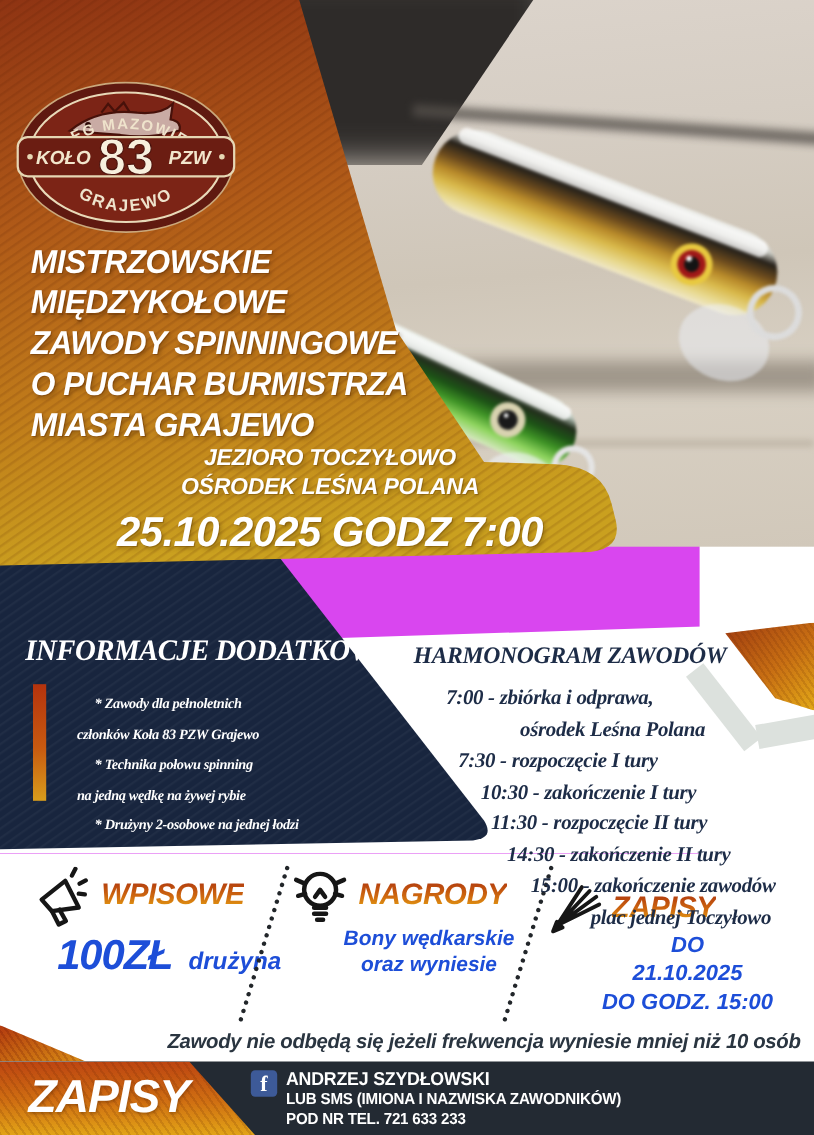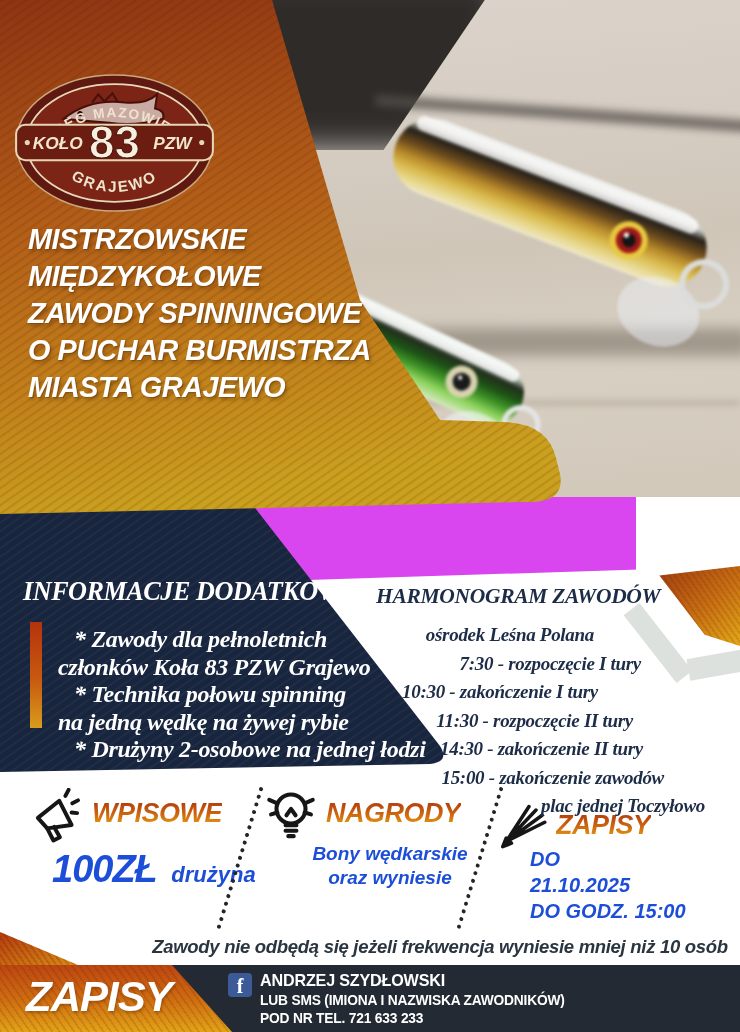--- a/index.html
+++ b/index.html
@@ -36,22 +36,22 @@
     background:repeating-linear-gradient(55deg,rgba(90,30,0,.14) 0 2px,rgba(0,0,0,0) 2px 5px),
       linear-gradient(140deg,#a33f10 5%,#c86f13 55%,#e0a317 95%);
     clip-path:polygon(4% 12%,100% 0,100% 100%,58% 86%);}
   .deco-gray1{position:absolute;left:648px;top:104px;width:20px;height:86px;background:#dce1dd;transform:rotate(-38deg);}
   .deco-gray2{position:absolute;left:688px;top:158px;width:58px;height:22px;background:#dce1dd;transform:rotate(-10deg);}
   .navy-shape{position:absolute;left:0;top:0;}
   .info-heading{position:absolute;left:23px;top:80px;color:#fff;font-weight:700;font-style:italic;
     font-size:27px;letter-spacing:-.5px;transform:scaleX(.97);transform-origin:left top;}
   .info-bar{position:absolute;left:30px;top:126px;width:12px;height:106px;
     background:linear-gradient(180deg,#b5330d 0%,#c85a10 55%,#d89d1c 100%);}
-  .info-items{position:absolute;left:58px;top:130px;color:#fff;font-weight:700;font-style:italic;
-    font-size:24px;line-height:27.5px;letter-spacing:-.3px;white-space:nowrap;}
+  .info-items{position:absolute;left:70px;top:130px;color:#fff;font-weight:700;font-style:italic;
+    font-size:13px;line-height:27.5px;letter-spacing:-.3px;white-space:nowrap;}
   .info-items div:nth-child(odd){padding-left:16px;}
   .schedule{position:absolute;left:352px;top:88px;width:362px;}
   .sched-heading{color:#1d2c47;font-weight:700;font-style:italic;font-size:21.5px;
     letter-spacing:-.3px;margin-left:24px;margin-bottom:12px;white-space:nowrap;}
   .sched-lines{color:#1d2c47;font-weight:700;font-style:italic;font-size:19px;line-height:28.5px;
     text-align:right;letter-spacing:-.3px;}
   .sched-lines div{white-space:nowrap;}
   .sched-lines div:nth-child(1){margin-right:120px;}
   .sched-lines div:nth-child(2){margin-right:73px;}
   .sched-lines div:nth-child(3){margin-right:116px;}
@@ -193,20 +193,25 @@
     </svg>
 
     <div class="title">
       <div>MISTRZOWSKIE</div>
       <div>MIĘDZYKOŁOWE</div>
       <div>ZAWODY SPINNINGOWE</div>
       <div>O PUCHAR BURMISTRZA</div>
       <div>MIASTA GRAJEWO</div>
     </div>
 
+    <div class="locdate">
+      <div class="loc-line">JEZIORO TOCZYŁOWO</div>
+      <div class="loc-line">OŚRODEK LEŚNA POLANA</div>
+      <div class="date-line">25.10.2025 GODZ 7:00</div>
+    </div>
   </div>
 
   <div class="mid">
     <div class="mid-white"></div>
     <div class="deco-gray1"></div>
     <div class="deco-gray2"></div>
     <div class="deco-orange"></div>
 
     <svg class="navy-shape" width="470" height="280" viewBox="0 0 470 280">
       <defs>
@@ -224,20 +229,21 @@
       <div>* Zawody dla pełnoletnich</div>
       <div>członków Koła 83 PZW Grajewo</div>
       <div>* Technika połowu spinning</div>
       <div>na jedną wędkę na żywej rybie</div>
       <div>* Drużyny 2-osobowe na jednej łodzi</div>
     </div>
 
     <div class="schedule">
       <div class="sched-heading">HARMONOGRAM ZAWODÓW</div>
       <div class="sched-lines">
+        <div>7:00 - zbiórka i odprawa,</div>
         <div>ośrodek Leśna Polana</div>
         <div>7:30 - rozpoczęcie I tury</div>
         <div>10:30 - zakończenie I tury</div>
         <div>11:30 - rozpoczęcie II tury</div>
         <div>14:30 - zakończenie II tury</div>
         <div>15:00 - zakończenie zawodów</div>
         <div>plac jednej Toczyłowo</div>
       </div>
     </div>
   </div>
@@ -271,21 +277,21 @@
       <div>oraz wyniesie</div>
     </div>
 
     <div class="dots" style="left:478px;top:8px;"></div>
 
     <svg class="abs" style="left:494px;top:20px;" width="56" height="56" viewBox="0 0 64 64" fill="none" stroke="#161616" stroke-width="4" stroke-linecap="round" stroke-linejoin="round">
       <path d="M14,52 L40,12 M14,52 L48,16 M14,52 L55,22 M14,52 L58,30"></path>
       <path d="M10,58 L20,54 L14,48 Z" fill="#161616"></path>
     </svg>
     <div class="grad-text feat-label abs" style="left:556px;top:34px;">ZAPISY</div>
-    <div class="abs gray-val" style="left:530px;top:70px;width:190px;text-align:left;font-size:20px;line-height:26px;">
+    <div class="abs gray-val" style="left:530px;top:70px;width:190px;text-align:center;font-size:20px;line-height:26px;">
       <div>DO</div>
       <div>21.10.2025</div>
       <div>DO GODZ. 15:00</div>
     </div>
 
     <div class="notice">Zawody nie odbędą się jeżeli frekwencja wyniesie mniej niż 10 osób</div>
     <div class="corner-tri"></div>
   </div>
 
   <div class="footer">

